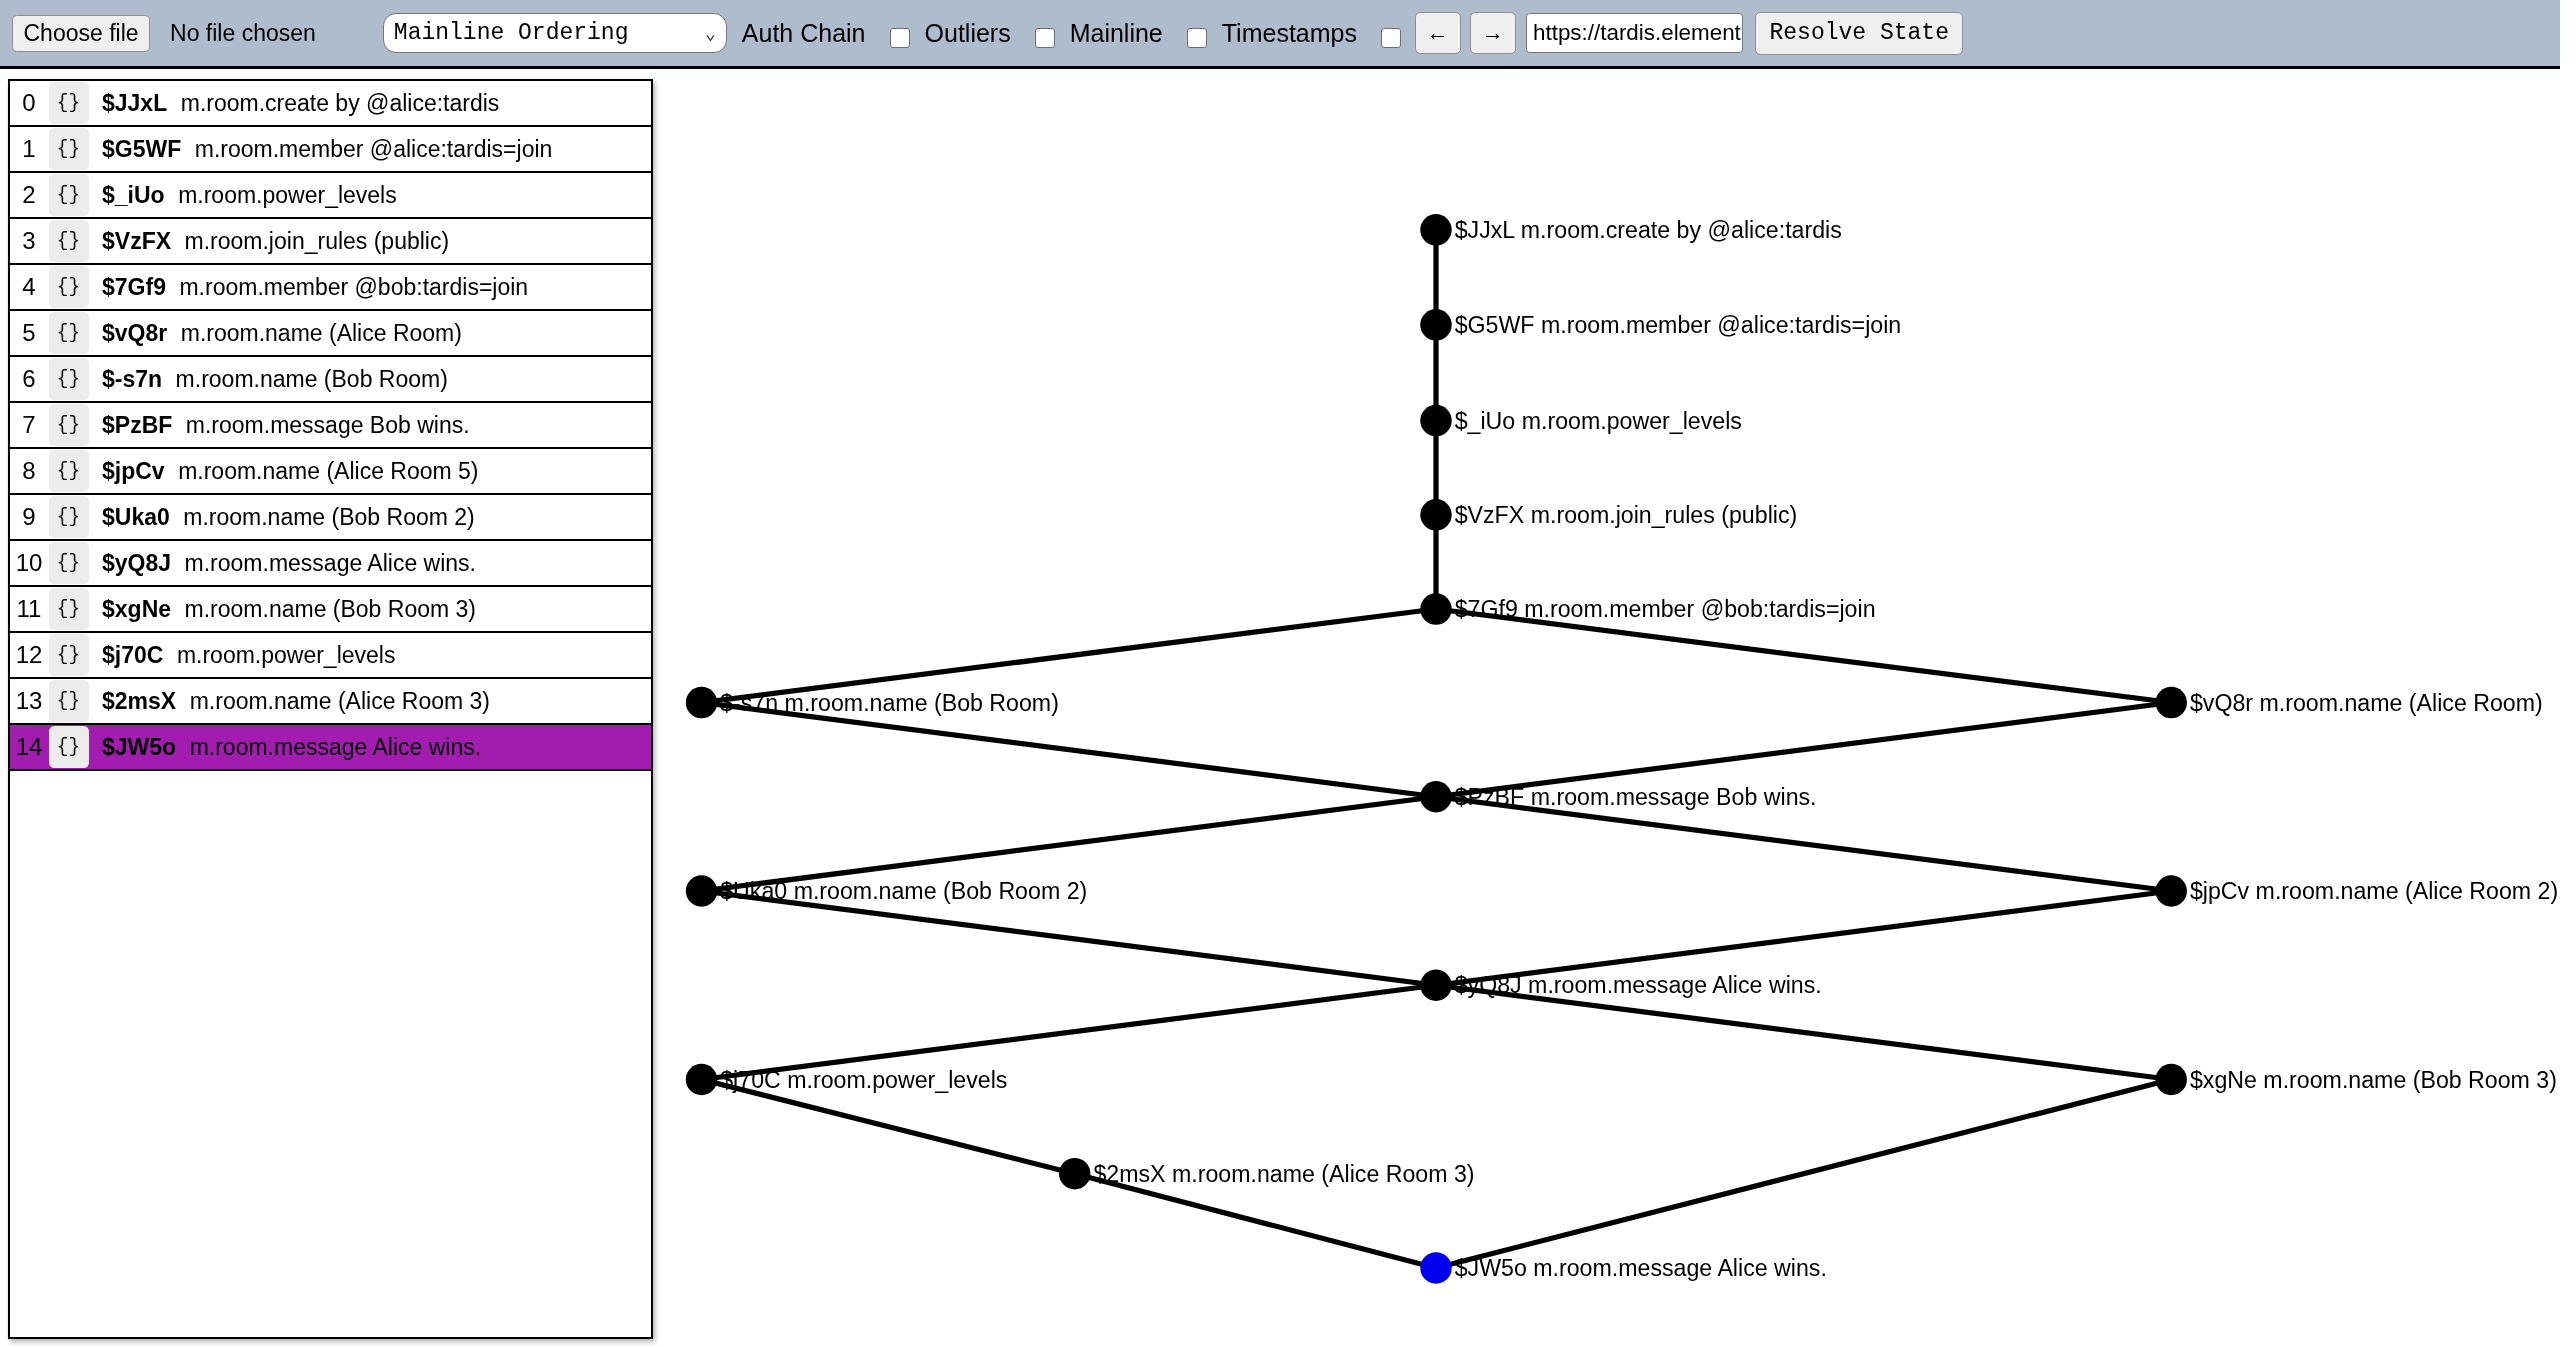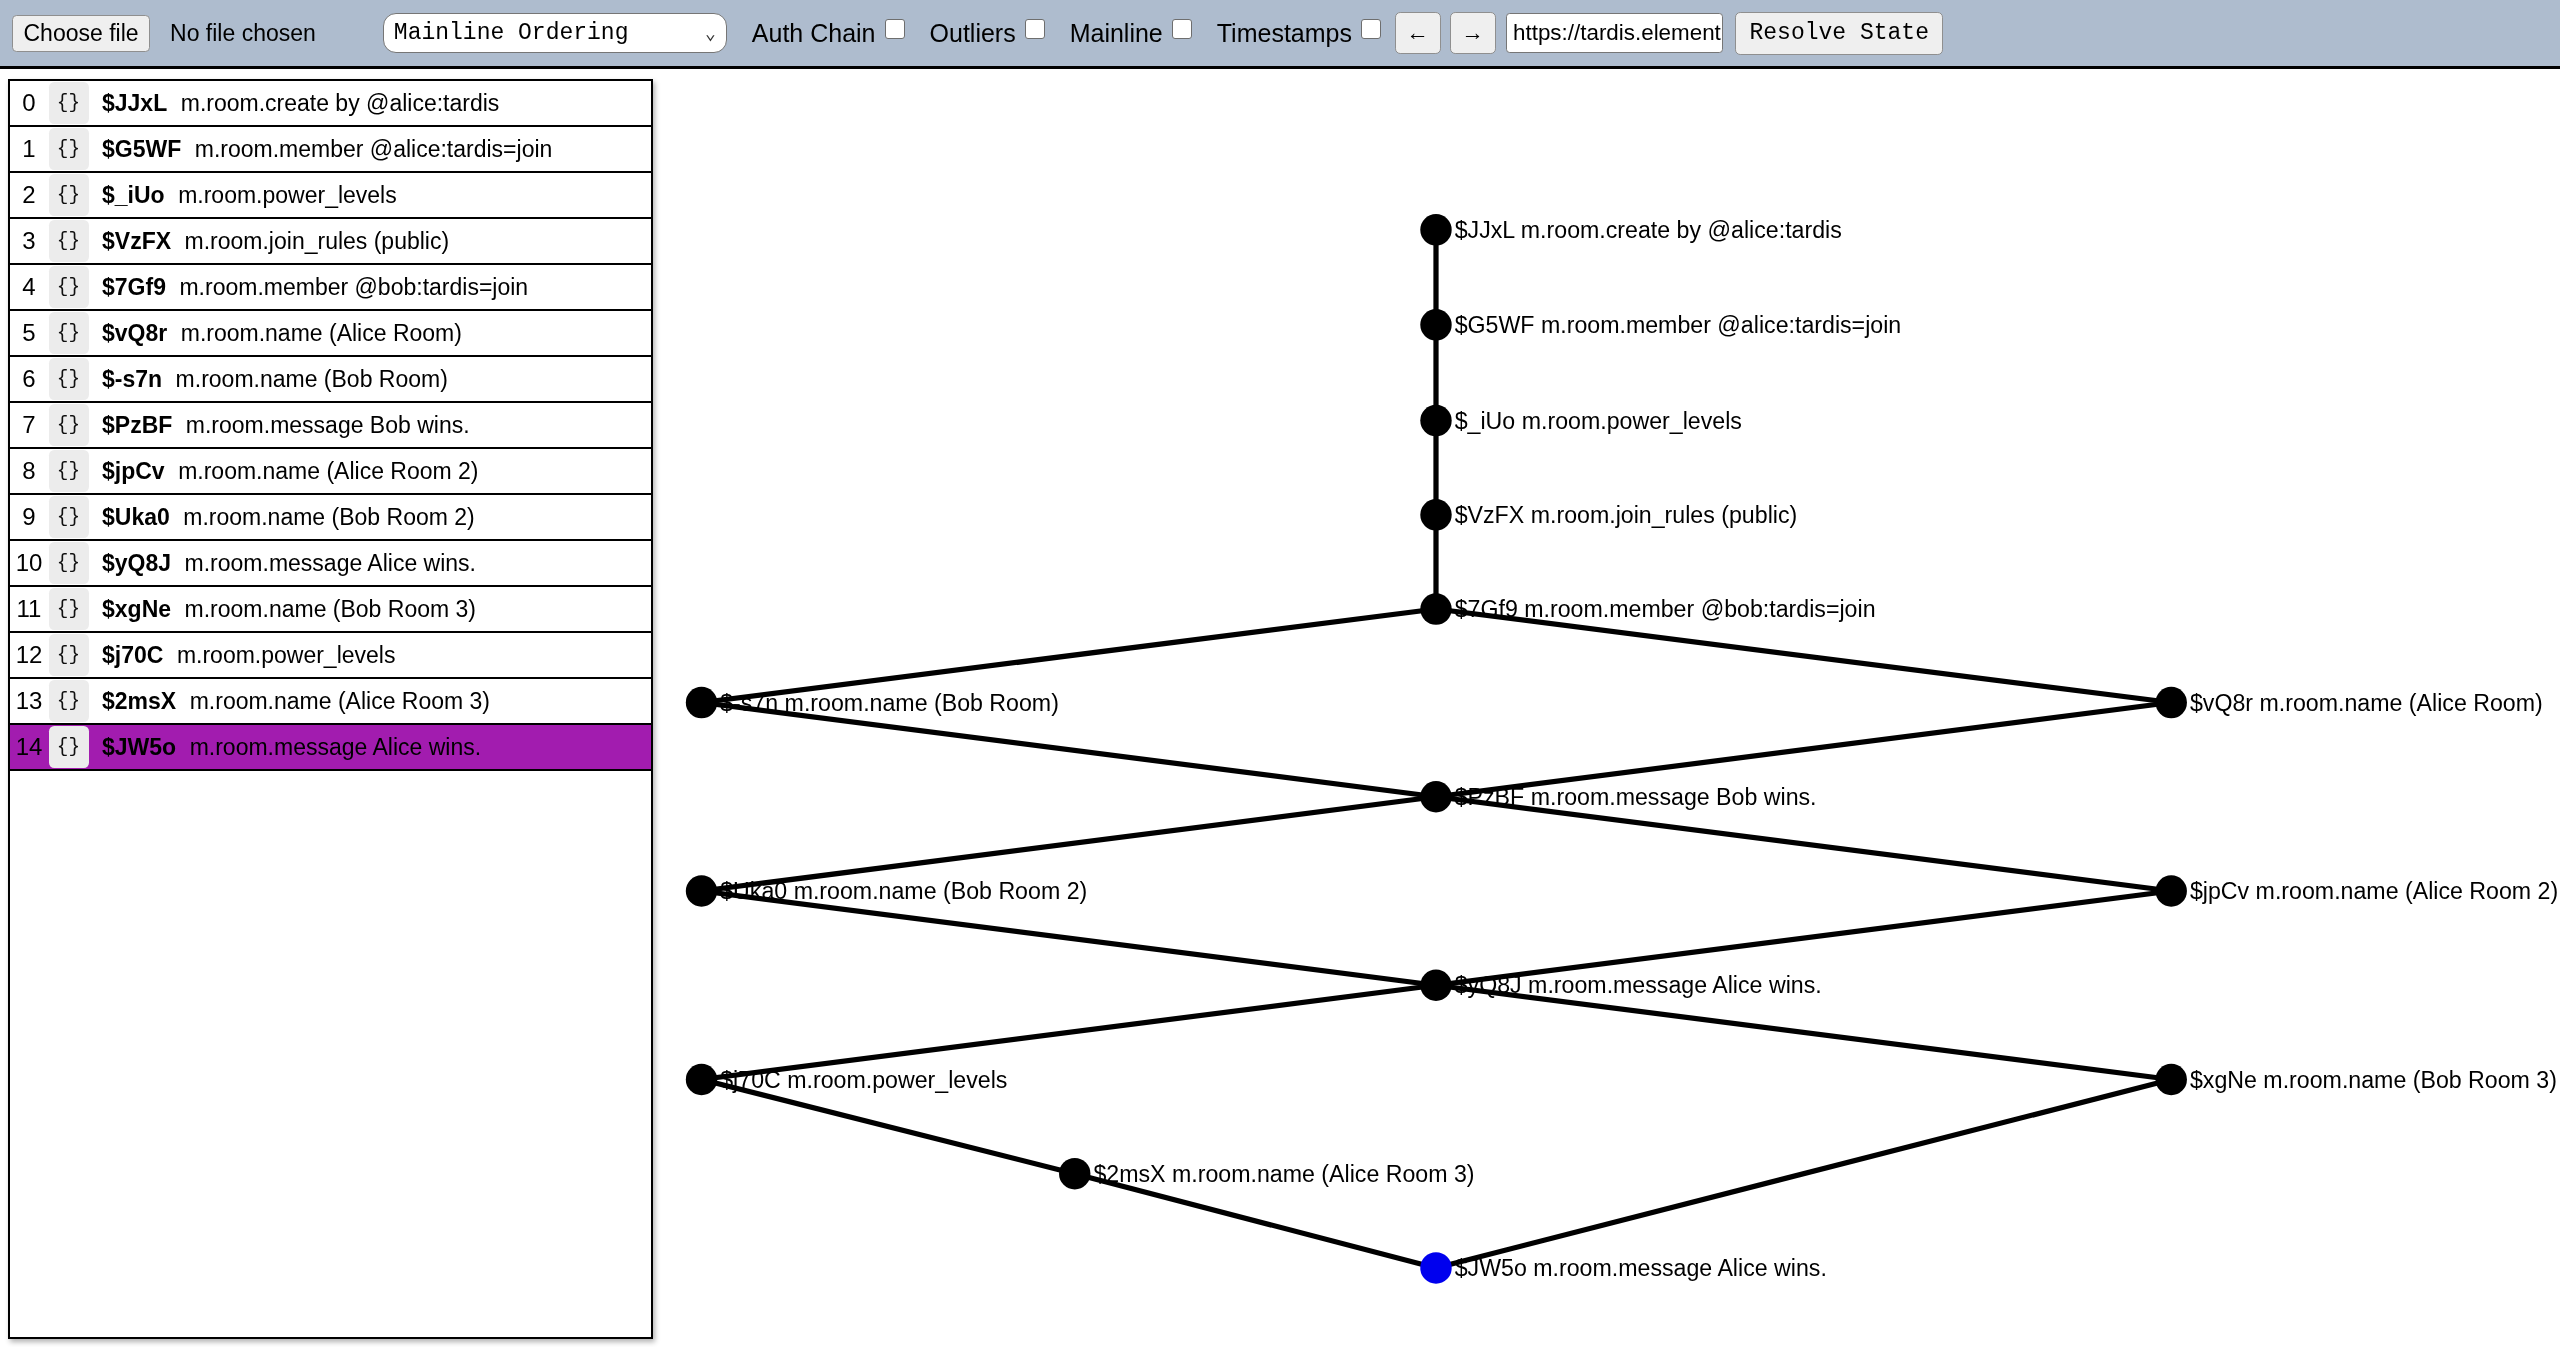--- a/index.html
+++ b/index.html
@@ -59,23 +59,23 @@
     box-sizing: border-box;
     position: relative;
     display: flex;
     align-items: center;
     color: #000;
   }
   .tb-select .sel-label { flex: 1; white-space: nowrap; }
   .tb-select .sel-caret { font-size: 18px; color: #333; }
   .tb-cbgroup {
     display: flex;
-    align-items: flex-start;
-    margin-left: 25px;
-    gap: 9px;
+    align-items: flex-end;
+    margin-left: 15px;
+    gap: 24px;
   }
   .tb-cblabel {
     font-size: 25px;
     color: #000;
     white-space: nowrap;
   }
   .tb-checkbox {
     width: 20px;
     height: 20px;
     background: #ffffff;
@@ -281,21 +281,21 @@
     <div class="ev-row">
       <div class="ev-idx">7</div>
       <div class="ev-json">{}</div>
       <div class="ev-eid">$PzBF</div>
       <div class="ev-desc">m.room.message Bob wins.</div>
     </div>
     <div class="ev-row">
       <div class="ev-idx">8</div>
       <div class="ev-json">{}</div>
       <div class="ev-eid">$jpCv</div>
-      <div class="ev-desc">m.room.name (Alice Room 2)</div>
+      <div class="ev-desc">m.room.name (Alice Room 5)</div>
     </div>
     <div class="ev-row">
       <div class="ev-idx">9</div>
       <div class="ev-json">{}</div>
       <div class="ev-eid">$Uka0</div>
       <div class="ev-desc">m.room.name (Bob Room 2)</div>
     </div>
     <div class="ev-row">
       <div class="ev-idx">10</div>
       <div class="ev-json">{}</div>

